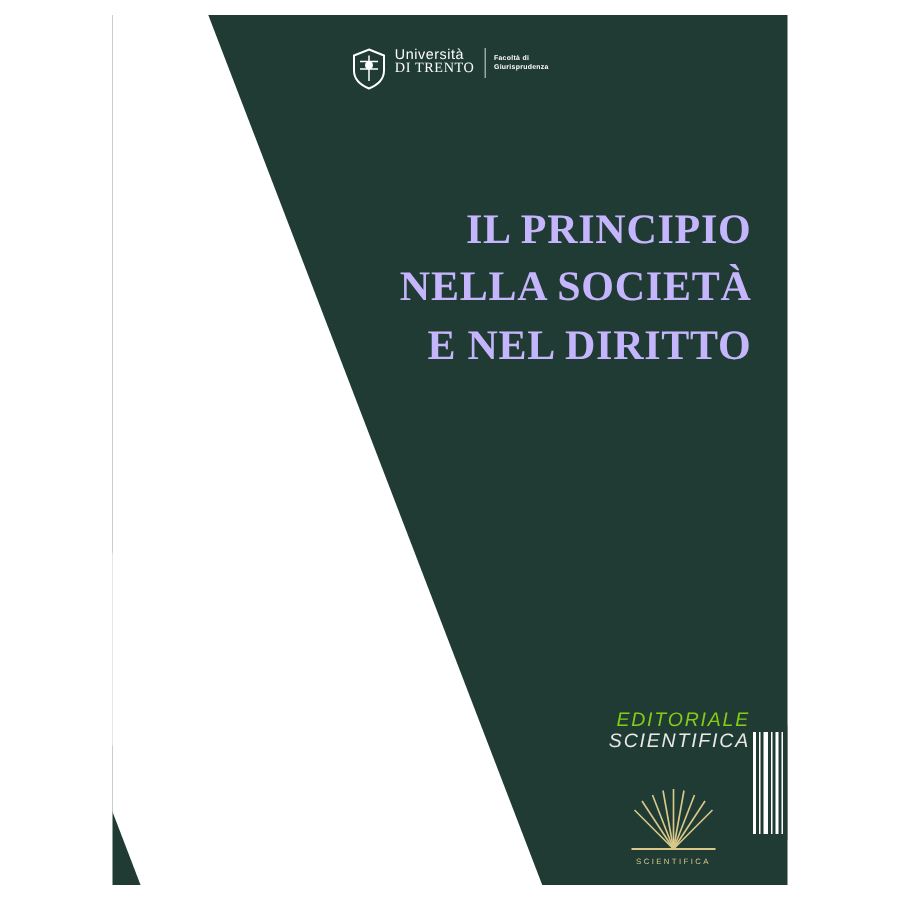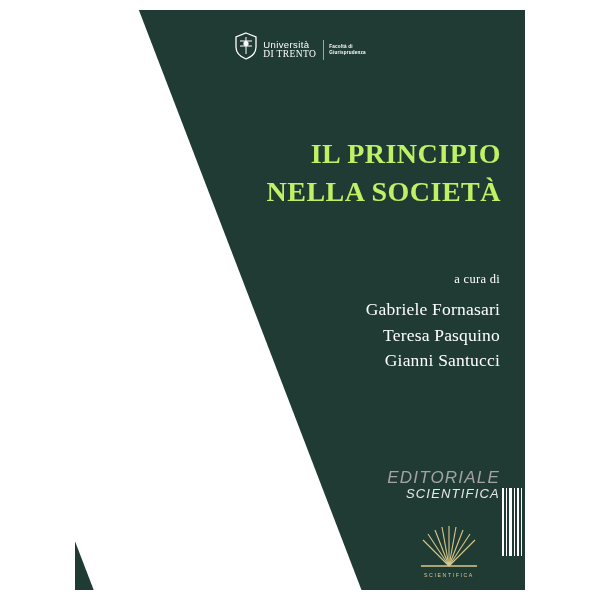--- a/index.html
+++ b/index.html
@@ -55,21 +55,21 @@
   }
 
   
   .uni-logo {
     position: absolute;
     top: 22px;
     left: 0;
     right: 0;
     display: flex;
     justify-content: center;
-    align-items: flex-end;
+    align-items: flex-start;
     gap: 5px;
   }
   .uni-crest {
     width: 24px;
     height: 28px;
     position: relative;
   }
   .uni-crest svg { display: block; }
   .uni-wordmark {
     display: flex;
@@ -114,21 +114,21 @@
     position: absolute;
     top: 125px;
     left: 40px;
     right: 24px;
     text-align: right;
   }
   .title-line {
     font-family: "Liberation Serif", serif;
     font-size: 28px;
     font-weight: 700;
-    color: #bef264;
+    color: #c4b5fd;
     letter-spacing: 0.5px;
     line-height: 1.37;
     white-space: nowrap;
   }
 
   
   .editors-block {
     position: absolute;
     top: 262px;
     left: 40px;
@@ -154,23 +154,23 @@
   
   .publisher {
     position: absolute;
     right: 25px;
     bottom: 88px;
     text-align: right;
   }
   .publisher .p1 {
     font-family: "Liberation Sans", sans-serif;
     font-style: italic;
-    font-size: 17px;
+    font-size: 13px;
     letter-spacing: 1.2px;
-    color: #a3a3a3;
+    color: #84cc16;
     line-height: 1.12;
   }
   .publisher .p2 {
     font-family: "Liberation Sans", sans-serif;
     font-style: italic;
     font-size: 13px;
     letter-spacing: 1.2px;
     color: #e9e9e6;
     line-height: 1.12;
   }
@@ -233,28 +233,23 @@
       </span>
       <span class="uni-faculty">
         <span>Facoltà di</span>
         <span>Giurisprudenza</span>
       </span>
     </div>
 
     <div class="title-block">
       <div class="title-line">IL PRINCIPIO</div>
       <div class="title-line">NELLA SOCIETÀ</div>
-    </div>
-
-    <div class="editors-block">
-      <div class="editors-label">a cura di</div>
-      <div class="editor-name">Gabriele Fornasari</div>
-      <div class="editor-name">Teresa Pasquino</div>
-      <div class="editor-name">Gianni Santucci</div>
-    </div>
+      <div class="title-line">E NEL DIRITTO</div>
+    </div>
+
 
     <div class="publisher">
       <div class="p1">EDITORIALE</div>
       <div class="p2">SCIENTIFICA</div>
     </div>
 
     <div class="side-bars">
       <div class="bar" style="left:3px;  top:4px;  width:2px; height:68px;"></div>
       <div class="bar" style="left:7px;  top:4px;  width:1px; height:68px;"></div>
       <div class="bar" style="left:10px; top:4px; width:3px; height:68px;"></div>

